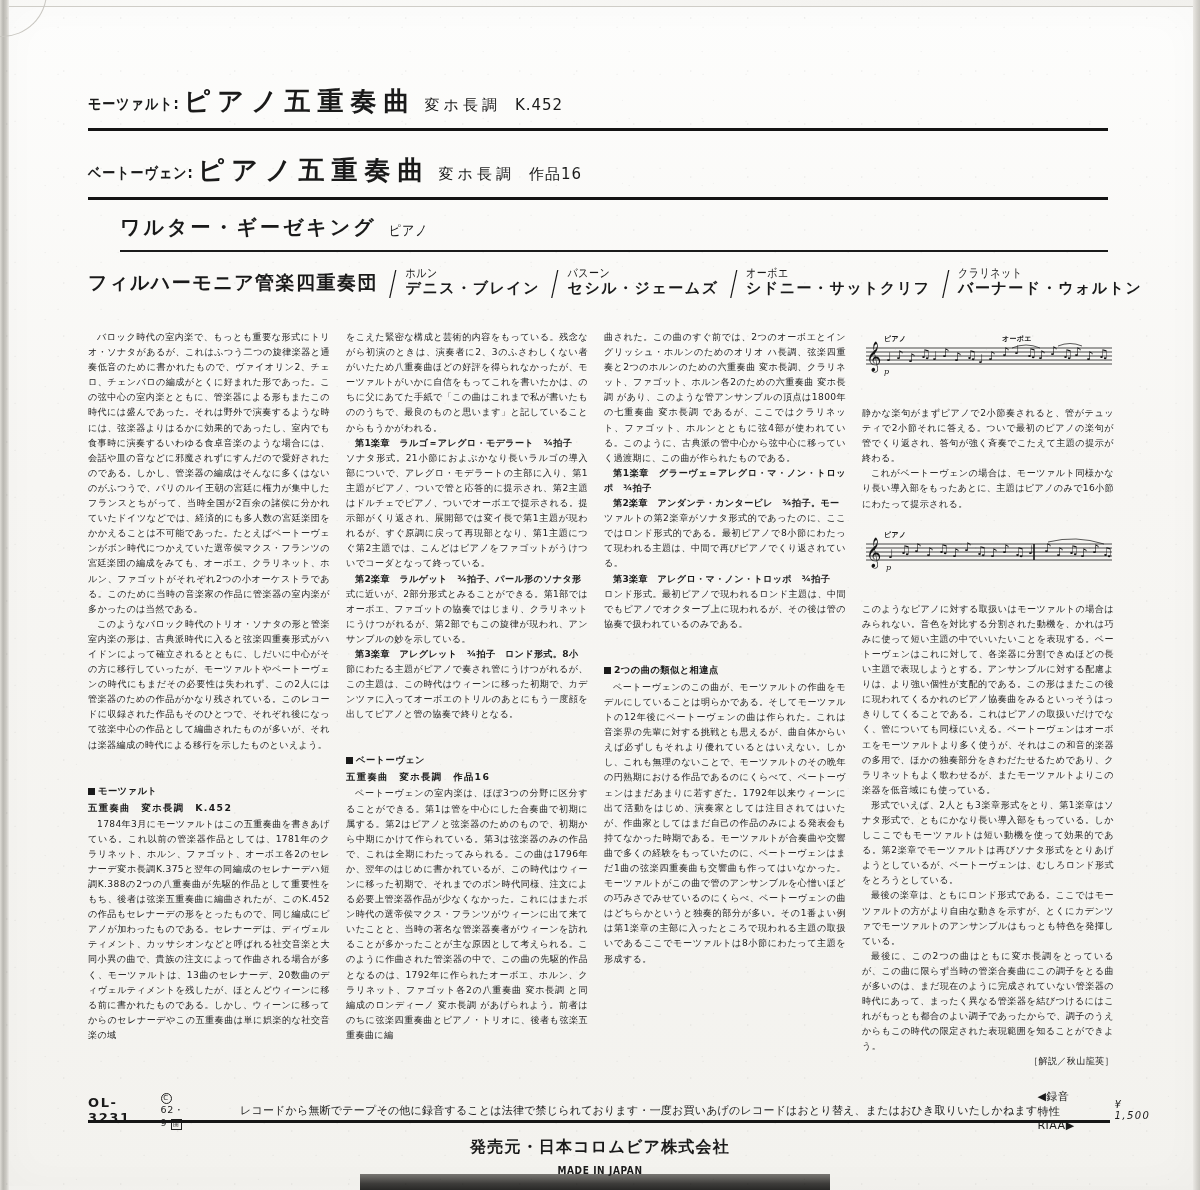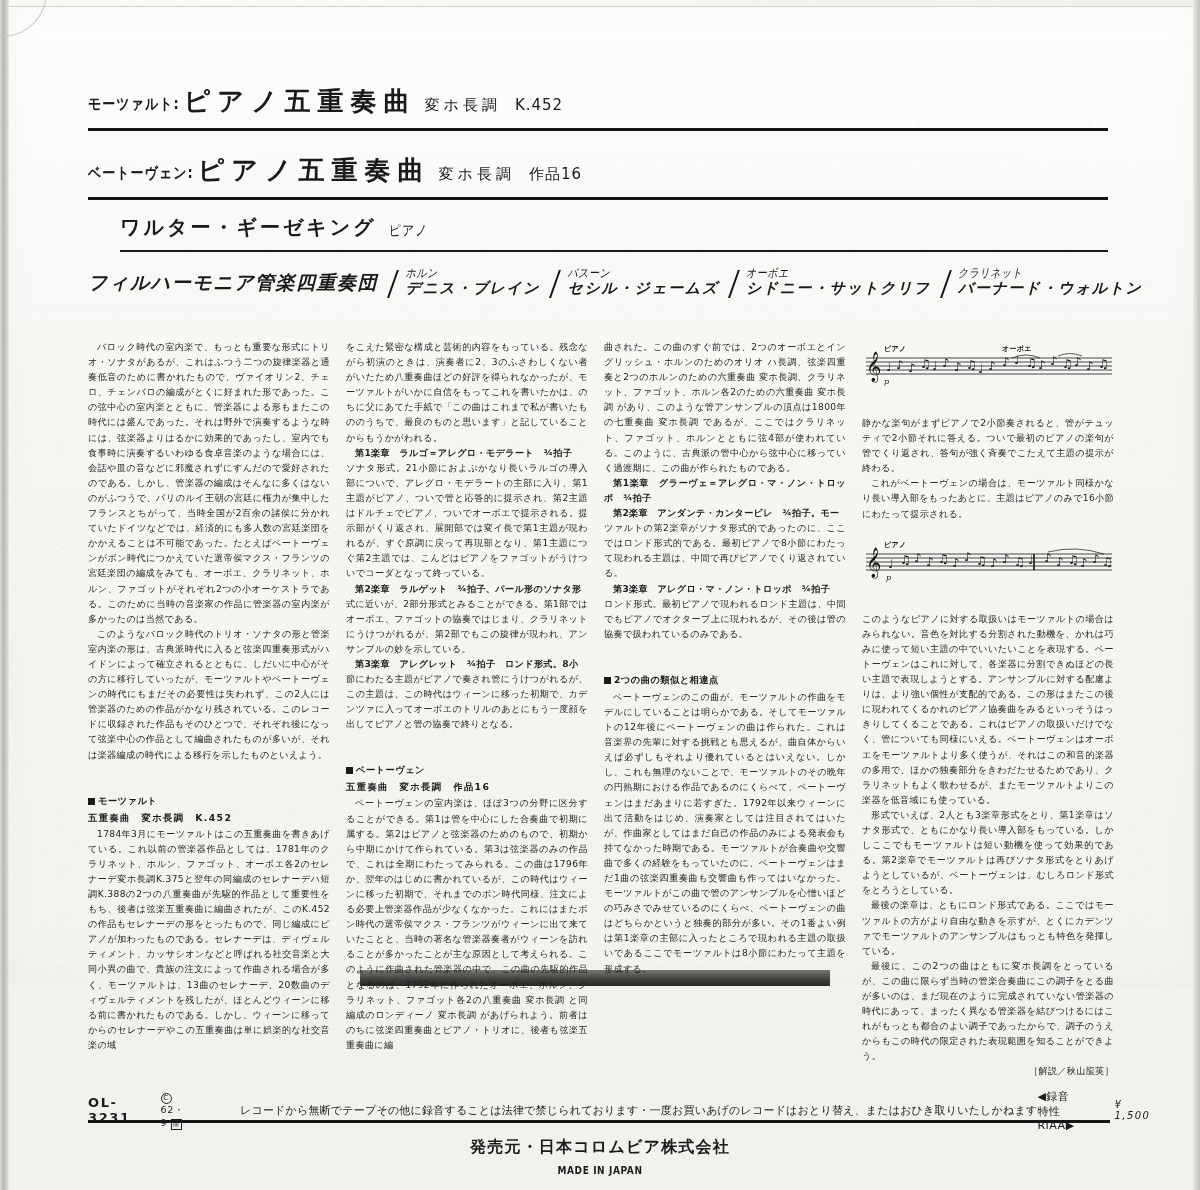--- a/index.html
+++ b/index.html
@@ -3,21 +3,21 @@
 <meta charset="utf-8">
 <style>
   html,body{margin:0;padding:0;}
   body{
     width:1200px;height:1190px;overflow:hidden;
     background:#f2f1ee;
     font-family:"DejaVu Sans","Liberation Sans",sans-serif;
     color:#1a1a1a;
   }
   #sheet{
-    position:relative;width:1200px;height:986px;
+    position:relative;width:1200px;height:1190px;
     background:
       radial-gradient(ellipse at 20% 12%, #fbfbf9 0%, #f4f3f0 45%, #efeeea 100%);
   }
   
   #paper{
     position:absolute;left:8px;top:6px;right:6px;bottom:4px;
     background:linear-gradient(180deg,#fdfdfc 0%,#f7f6f3 40%,#f3f2ee 100%);
     border-top:1px solid #cfcdc7;
     box-shadow:inset 0 0 40px rgba(0,0,0,0.025);
   }
@@ -63,34 +63,34 @@
   }
   .worktitle{
     font-size:26px;font-weight:700;letter-spacing:7px;
     display:inline-block;vertical-align:baseline;margin:0 8px 0 4px;
   }
   .keysig{font-size:15px;letter-spacing:4px;display:inline-block;vertical-align:baseline;}
   .catno{font-size:15px;letter-spacing:1px;display:inline-block;margin-left:14px;vertical-align:baseline;}
   .artist-row{padding:14px 0 9px 0;}
   .artist-name{font-size:20px;font-weight:700;letter-spacing:3px;display:inline-block;}
   .artist-inst{font-size:12px;letter-spacing:1px;margin-left:12px;display:inline-block;transform:scaleY(1.15);}
-  .ens-row{padding:18px 0 2px 0;display:flex;align-items:flex-start;font-style:italic;}
+  .ens-row{padding:18px 0 2px 0;display:flex;align-items:flex-start;}
   .ens-name{font-size:19px;font-weight:700;letter-spacing:1.5px;white-space:nowrap;}
   .player{display:flex;align-items:flex-end;margin-left:2px;}
   .slash{
     font-size:34px;line-height:26px;font-weight:300;margin:0 7px 0 7px;color:#111;
     transform:scaleX(.7);
   }
   .player-txt{line-height:1.05;}
   .player-inst{font-size:10px;letter-spacing:.5px;display:block;transform:scaleY(1.2);transform-origin:bottom left;}
   .player-name{font-size:15px;font-weight:700;letter-spacing:1.5px;display:block;white-space:nowrap;}
 
   
   #body{
-    position:absolute;left:88px;top:340px;width:1026px;height:770px;
+    position:absolute;left:88px;top:330px;width:1026px;height:770px;
     display:flex;gap:16px;
   }
   .col{width:252px;}
   .col p{
     margin:0 0 0 0;
     font-size:9.1px;
     line-height:15.1px;
     text-align:justify;
     text-indent:9px;
     letter-spacing:.35px;

